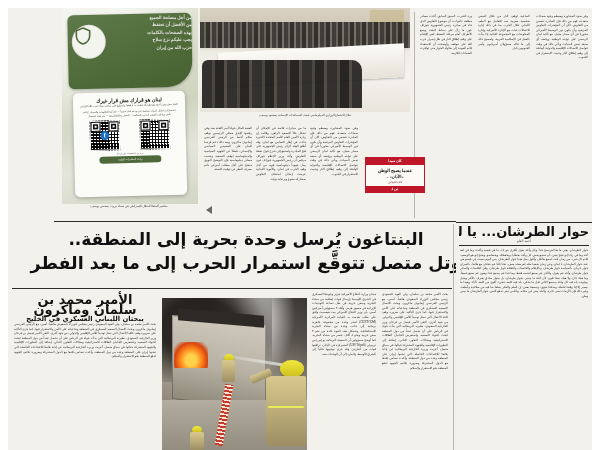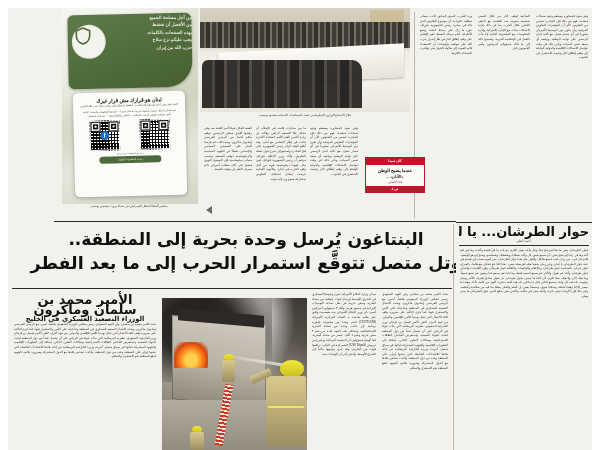--- a/index.html
+++ b/index.html
@@ -344,21 +344,21 @@
     <div class="op-rule"></div>
     <div class="op-body col-text" style="height:214px;column-count:1;">حوار الطرشان. يعني ما هنا لعربسح جداً. وكل وأحد يقول للكرى بنو باء.. ما في قضية وأحدة. وما في لغة أحد وما في ركبا إنو تفتح يعني.. أو تسمع بعض. كل وأحد بخطايا. ويحفظك. وبقضاضو. وبفتح إنو هو الوصف. قائم كل شي.. من زمان كنت اسمع هالكل. وأقول مثل هيدا حوار الطرشان. بس اليوم بصبت إني قيمتو هي عند. حوار الطرشان. يا لبنان. وعن زمان شعبنا مثله لعرضحة بعض.. نحنا كلنا عم نتحكى مع هالغا.. بالميزان حوار خربان. بالسياسة حوار طرشان. وبالإعلام والجامعات والثقافة حوار طرشان. وفي الجلسات والمنابر حوار طرشان. وأحد عم يقول، والآخر عم يسمع لنفسه فقط، وما حدا عم يسمع حدا. وهون عم نضيع جميعاً. وما هيك كان. ولا هيك بدها تكون. لأن البلد ما بينبنى بحوار طرشان، بل بحوار صادق يعترف بالآخر ويقبل بوجوده. بلد فيه كل واحد بيسمع الثاني قبل ما يحكي. بلد فيه كلمة «نحن» أقوى من كلمة «أنا». وهيدا ما بيصير إلا إذا وقفنا لحظة، وسكتنا شوي، وسمعنا بعض. إن العلم والفكر ينطقا بما فيه من صلاحية وأنظمة، وغير ذلك فإن الأزمات تبقى دائرة، والبلد يبقى في مكانه، والناس تبقى تدفع الثمن. حوار الطرشان ما بيبني وطن.</div>
   </div>
 
   <div class="bottom">
 
     <div class="rule-h" style="position:absolute;left:4px;top:2px;width:440px;"></div>
 
     <div style="position:absolute;left:4px;top:4px;width:146px;">
       <div class="sub-head sh1">الأمير محمد بن سلمان وماكرون</div>
-      <div class="sub-head sh2">الوزراء التصعيد العسكري في الخليج</div>
+      <div class="sub-head sh2">يبحثان اللبناني العسكري في الخليج</div>
     </div>
 
     <div class="col-text" style="position:absolute;left:6px;top:36px;width:142px;height:132px;">بحث الأمير محمد بن سلمان، ولي العهد السعودي رئيس مجلس الوزراء السعودي هاتفياً، أمس، مع الرئيس الفرنسي إيمانويل ماكرون. وبحث الاتصال التصعيد العسكري في المنطقة وتداعياته على الأمن والاستقرار فيها، كما جرى التأكيد على ضرورة وقف كافة الأعمال التي تمثل تهديداً للأمن الإقليمي والدولي. من جهة أخرى، التقى الأمير فيصل بن فرحان وزير الخارجية السعودي، نظيرته البريطانية التي بدأت جولة في الرياض على أن تشمل عدداً من دول المنطقة لبحث احتواء التصعيد. واستعرض الجانبان العلاقات الاستراتيجية ومجالات التعاون الثنائي، إضافة إلى التطورات الإقليمية والجهود المشتركة حيالها. في سياق متصل، أعربت وزيرة الخارجية البريطانية عن إدانة بلادها للاعتداءات الحاصلة التي تشنها إيران على المنطقة وعدد من دول المنطقة. وأكدت تضامن بلادها مع الدول المشتركة وضرورة تكاتف الجهود لدفع المنطقة نحو الاستقرار والسلام.</div>
 
     <div class="fire-wrap">
       <div class="fire">
         <div class="fire-smoke"></div>
         <div class="fire-building"></div>
         <div class="fire-roof"></div>
         <div class="fire-flame"></div>

